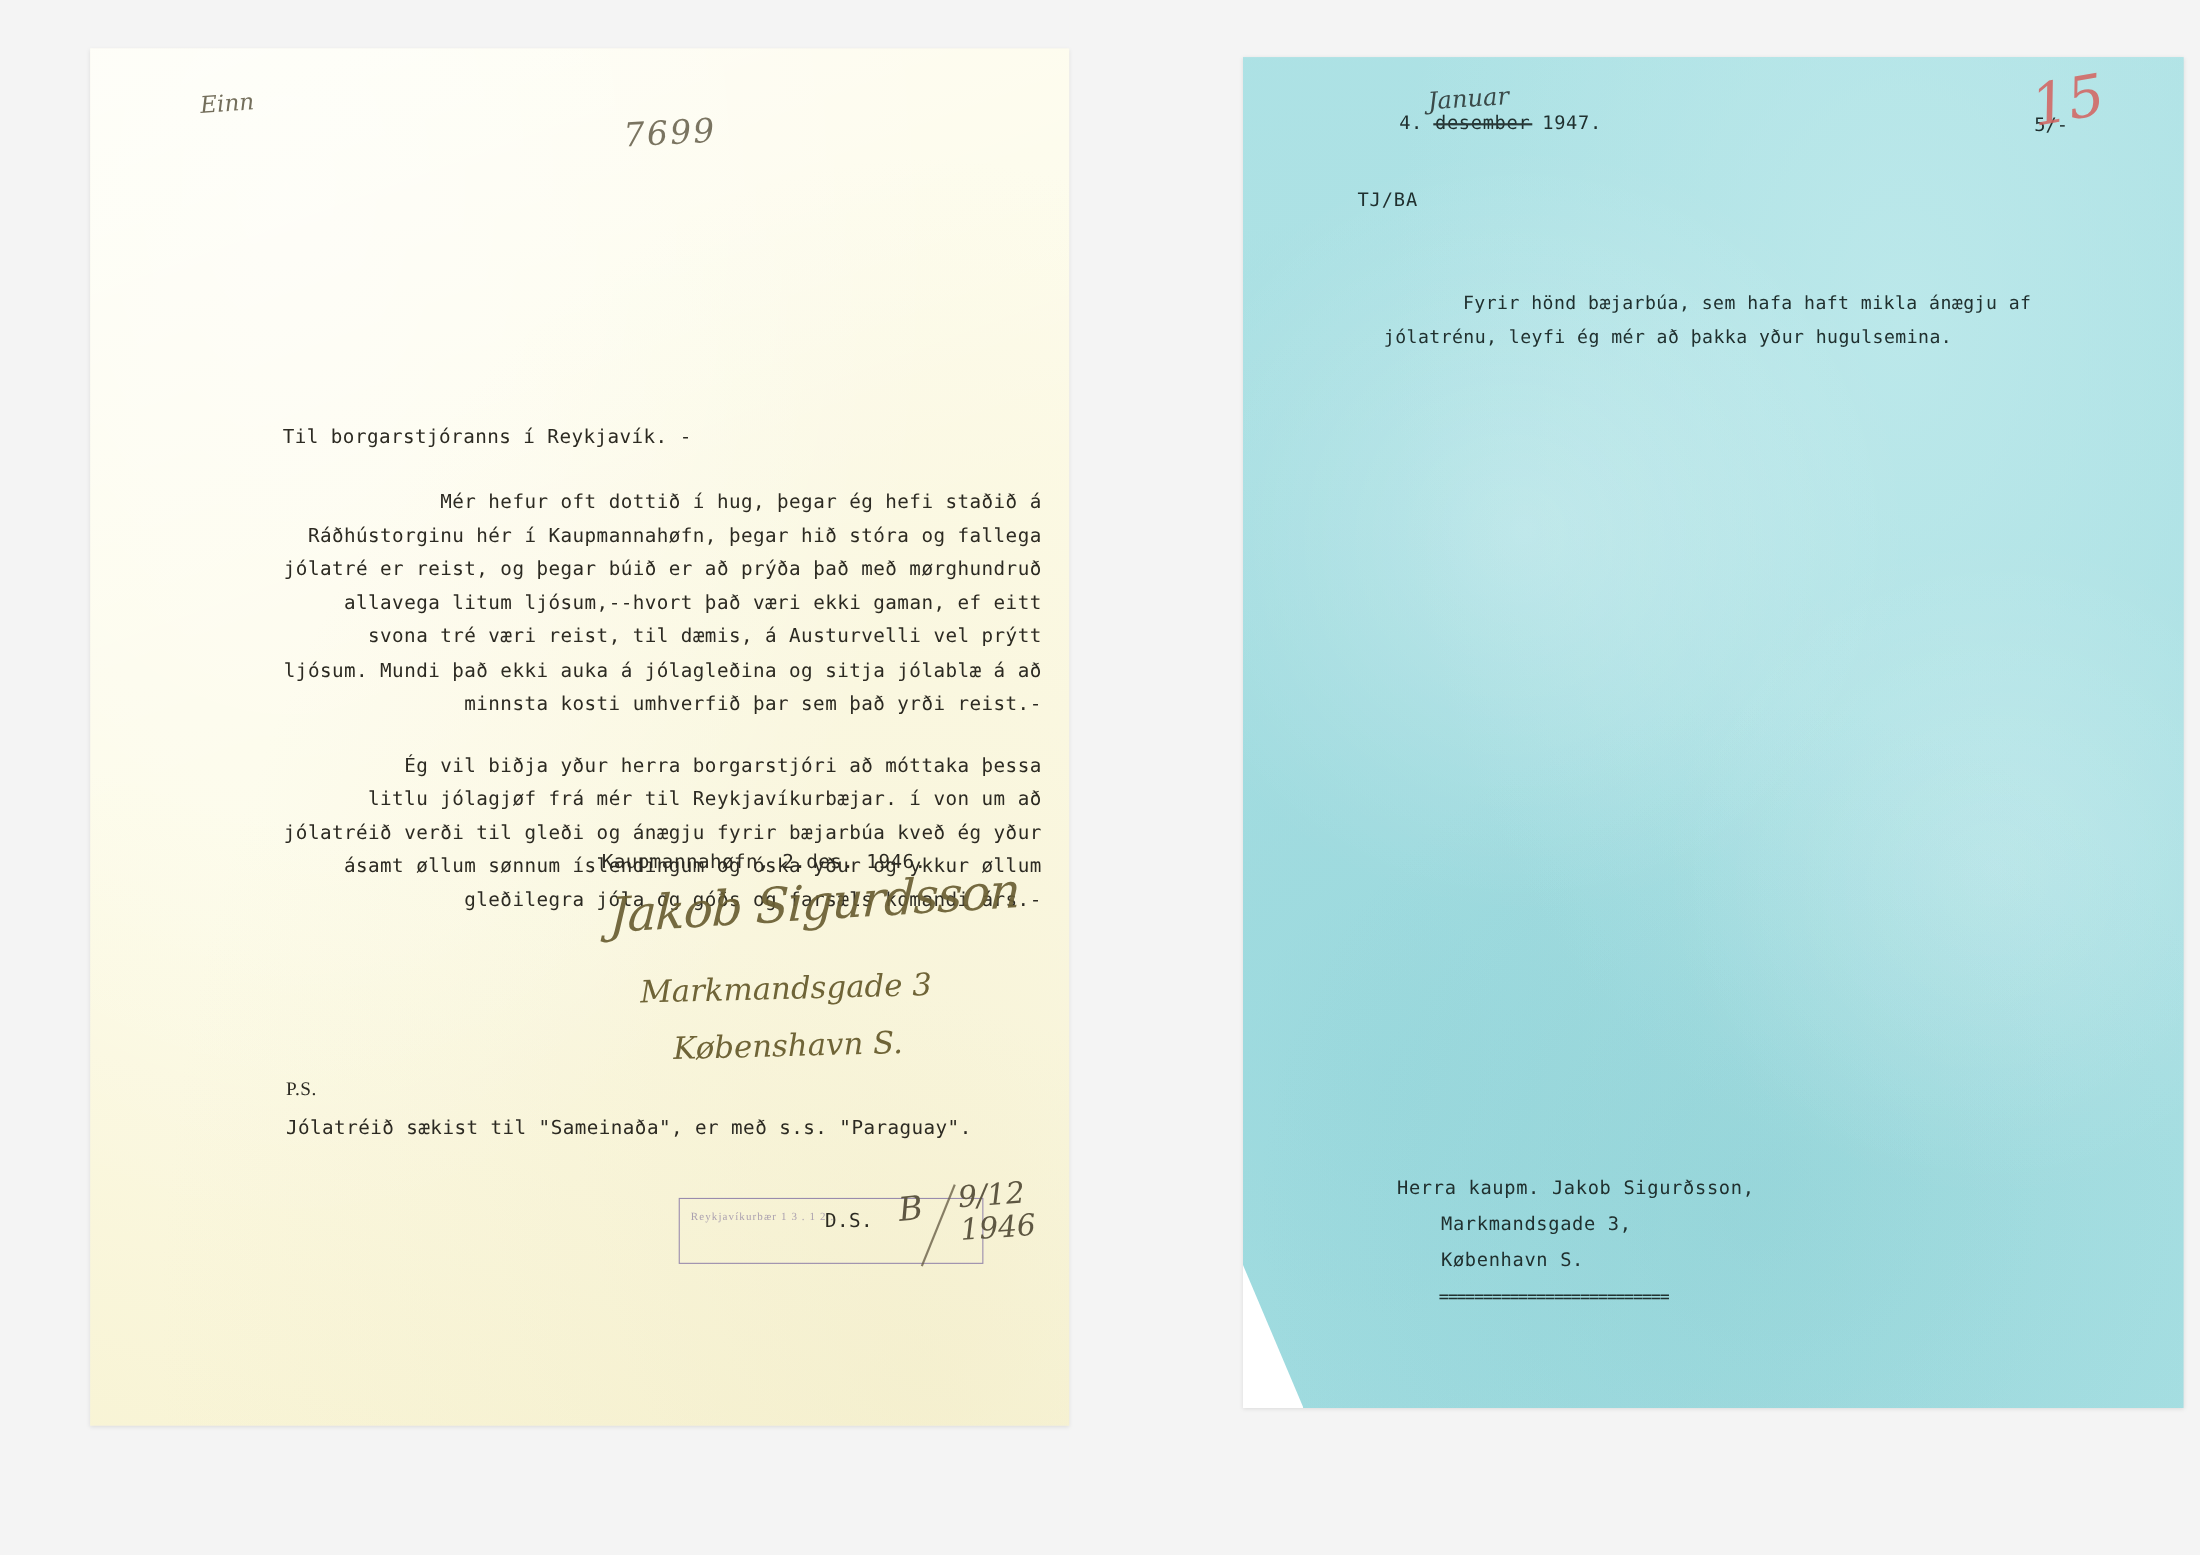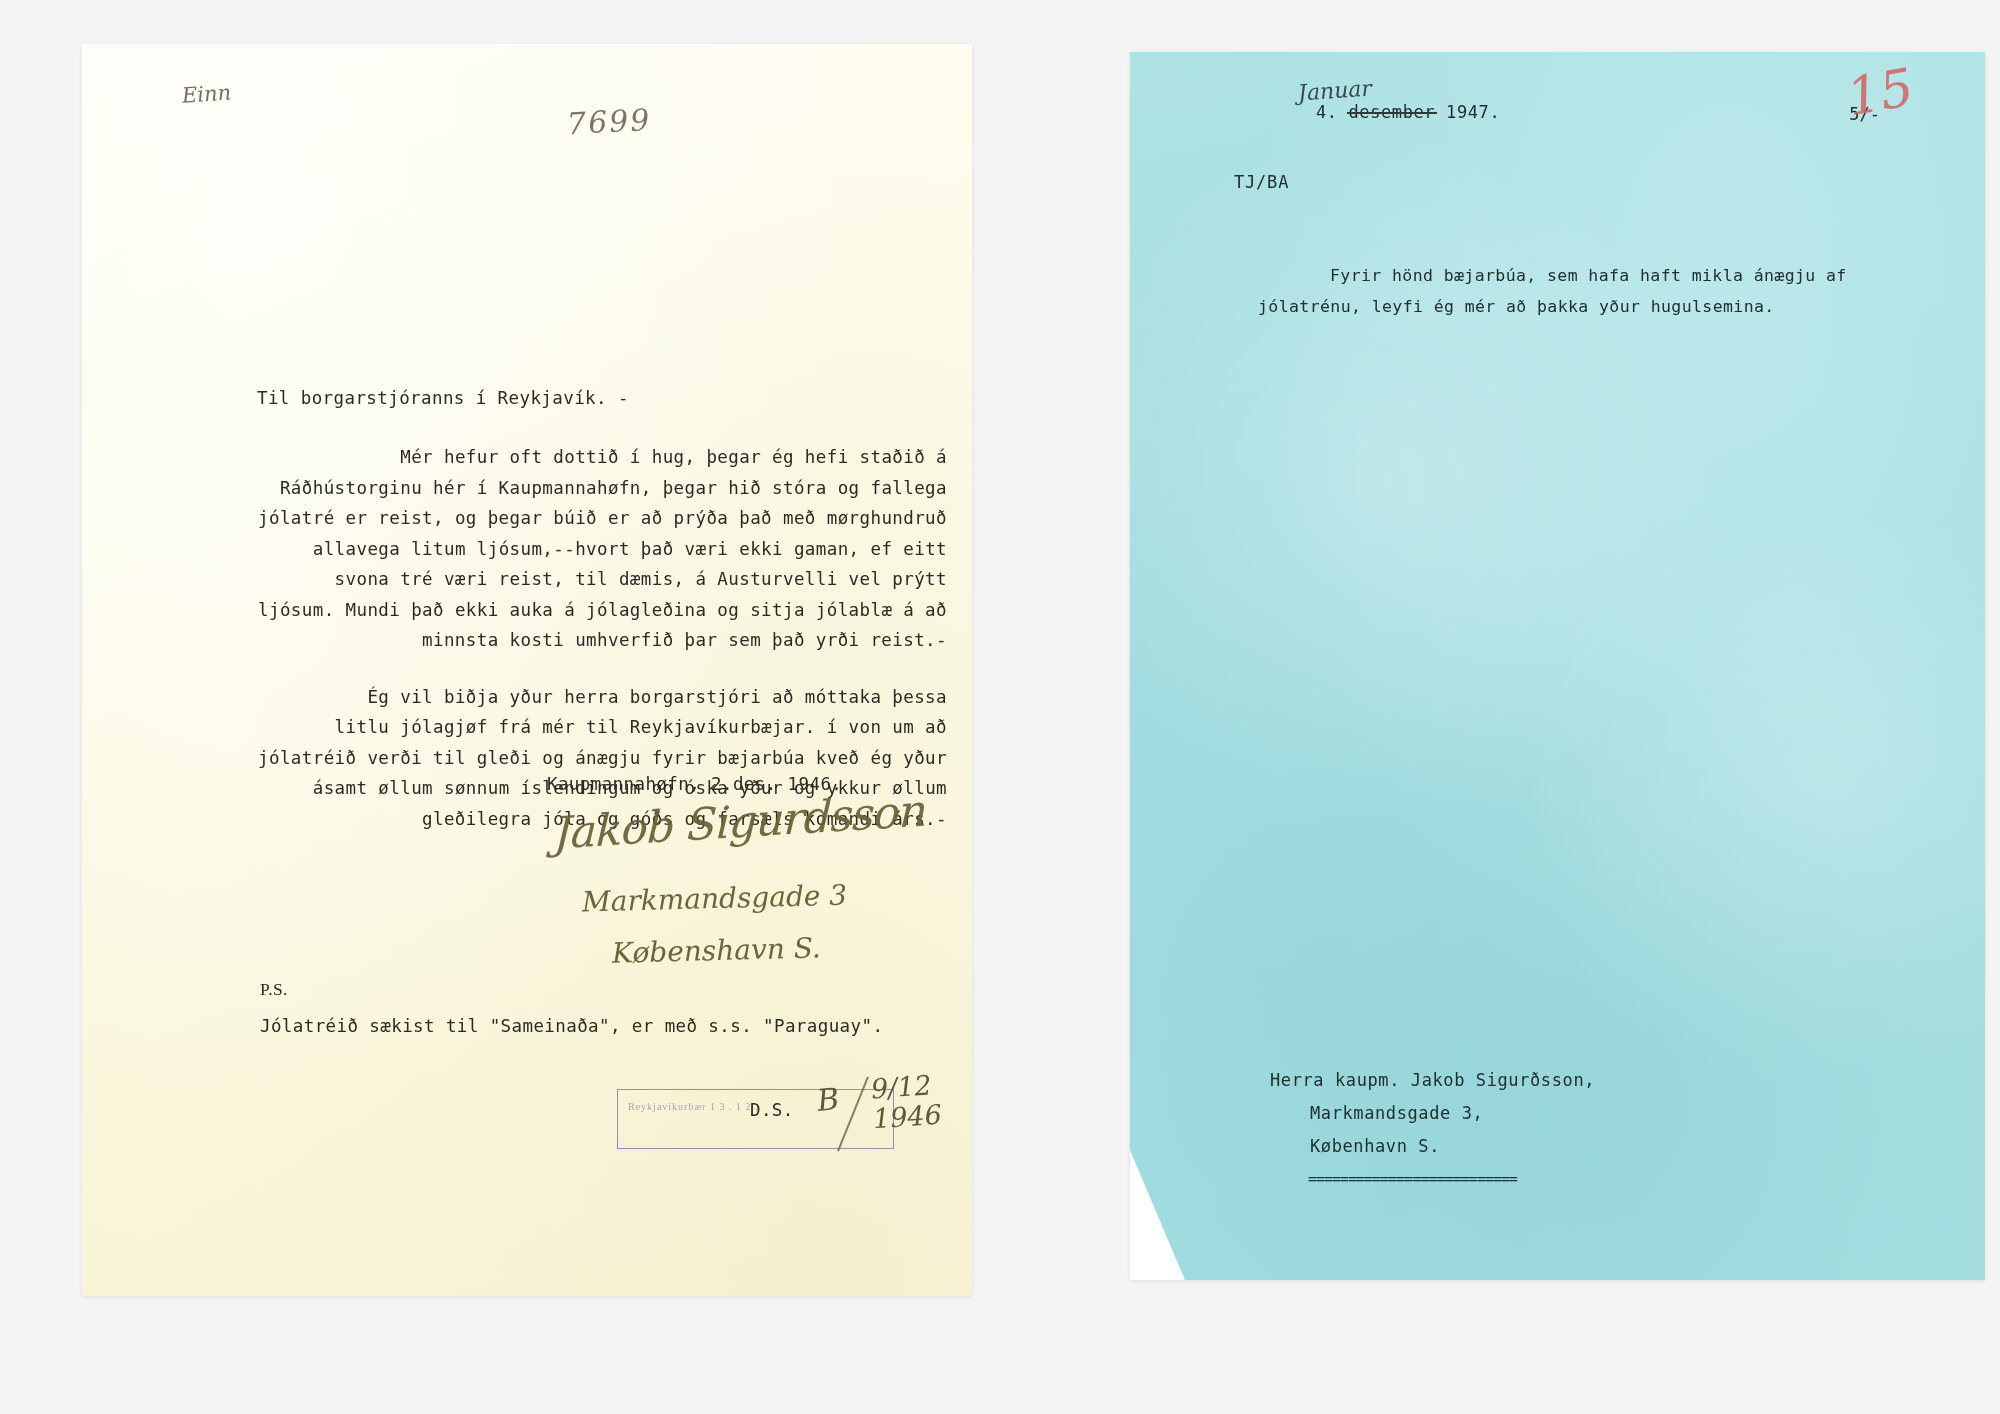--- a/index.html
+++ b/index.html
@@ -249,21 +249,20 @@
   }
 
   .r-text { font-family: "DejaVu Sans Mono", "Liberation Mono", monospace; color: #20302f; }
 
   .r-date {
     position: absolute;
     left: 142px;
     top: 50px;
     font-size: 17px;
     letter-spacing: 0.6px;
-    margin-left: 44px;
   }
   .r-date .struck {
     position: relative;
     display: inline-block;
   }
   .r-date .struck::after {
     content: "";
     position: absolute;
     left: -2px; right: -2px;
     top: 52%;

